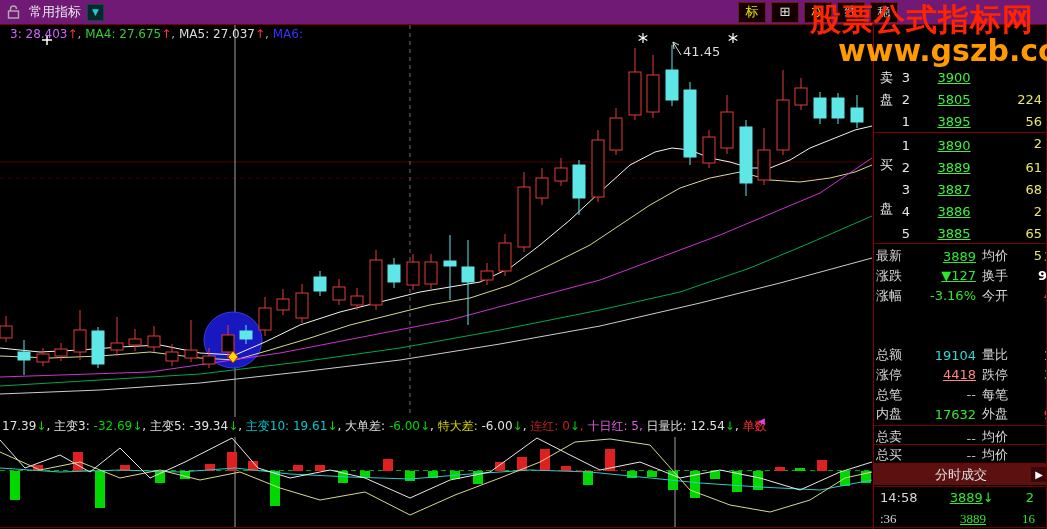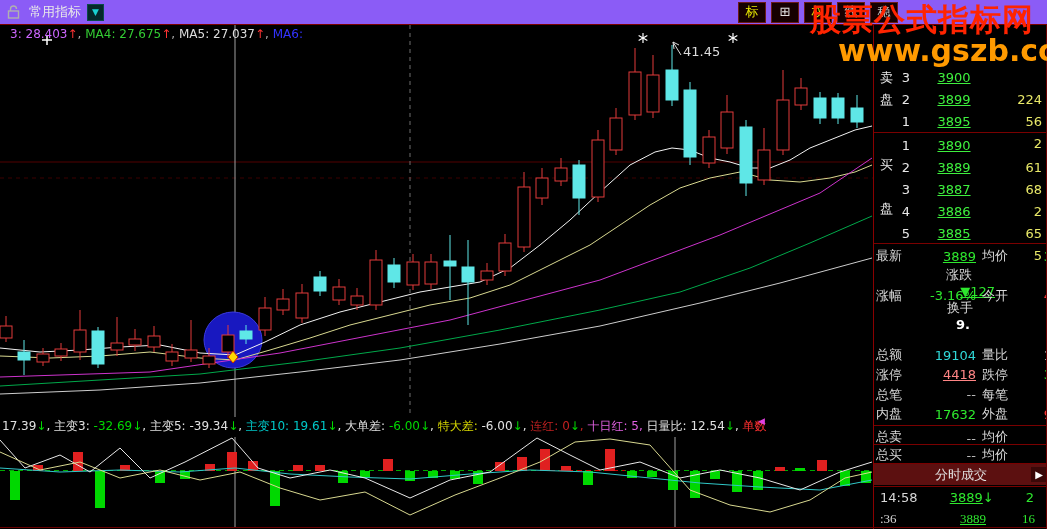--- a/index.html
+++ b/index.html
@@ -1,19 +1,19 @@
 <!DOCTYPE html>
 <html><head>
 <meta charset="utf-8">
 <style>
   html,body{margin:0;padding:0;background:#000;}
   .screen{position:relative;width:1047px;height:529px;background:#000;overflow:hidden;
     font-family:"DejaVu Sans",sans-serif;color:#ddd;}
   
-  .toolbar{position:absolute;left:0;top:0;width:1047px;height:24px;background:#8b5cf6;
+  .toolbar{position:absolute;left:0;top:0;width:1047px;height:24px;background:#701a75;
     border-bottom:1px solid #7a0000;display:flex;align-items:center;}
   .lockbox{width:16px;height:16px;margin-left:5px;display:flex;align-items:center;justify-content:center;}
   .tabname{margin-left:8px;font-size:13px;color:#e8e8e8;}
   .ddbox{margin-left:6px;width:15px;height:15px;background:#06282a;border:1px solid #0a4a4a;
     color:#19d0d0;font-size:9px;display:flex;align-items:center;justify-content:center;}
   .tbtns{position:absolute;left:738px;top:2px;display:flex;gap:5px;}
   .tbtn{height:19px;min-width:20px;padding:0 3px;border:1px solid #6a1a1a;background:#150000;
     font-size:13px;line-height:18px;text-align:center;}
   
   .wm{position:absolute;left:810px;top:4px;z-index:60;pointer-events:none;line-height:1.02;
@@ -260,21 +260,21 @@
     </svg>
 
   <div class="qpanel" id="quote-panel">
       <div class="qrow" style="top: 41px;">
         <span class="lvl">3</span>
         <span class="prc obprice">3900</span>
         <span class="vol">224</span>
       </div>
       <div class="qrow" style="top: 63px;">
         <span class="lvl">2</span>
-        <span class="prc obprice">3899</span>
+        <span class="prc obprice">5805</span>
         <span class="vol">56</span>
       </div>
       <div class="qrow" style="top: 85px;">
         <span class="lvl">1</span>
         <span class="prc obprice">3895</span>
         <span class="vol">2</span>
       </div>
       <div class="qrow" style="top: 109px;">
         <span class="lvl">1</span>
         <span class="prc obprice">3890</span>
@@ -309,21 +309,21 @@
       <div class="hline" style="top: 400px;"></div>
       <div class="hline" style="top: 419px;"></div>
       <div class="hline" style="top: 438px;"></div>
       <div class="hline" style="top: 461px;"></div>
       <div class="drow" style="top: 221px;">
         <span class="dl1">最新</span>
         <span class="dv1 c-green-u">3889</span>
         <span class="dl2">均价</span>
         <span class="dv2 c-green">3</span>
       </div>
-      <div class="drow" style="top: 240.8px; flex-direction: column;">
+      <div class="drow" style="top: 240.8px;">
         <span class="dl1">涨跌</span>
         <span class="dv1 c-green-u">▼127</span>
         <span class="dl2">换手</span>
         <span class="dv2 c-white-b">9.</span>
       </div>
       <div class="drow" style="top: 260.6px;">
         <span class="dl1">涨幅</span>
         <span class="dv1 c-green">-3.16%</span>
         <span class="dl2">今开</span>
         <span class="dv2 c-red">4</span>

